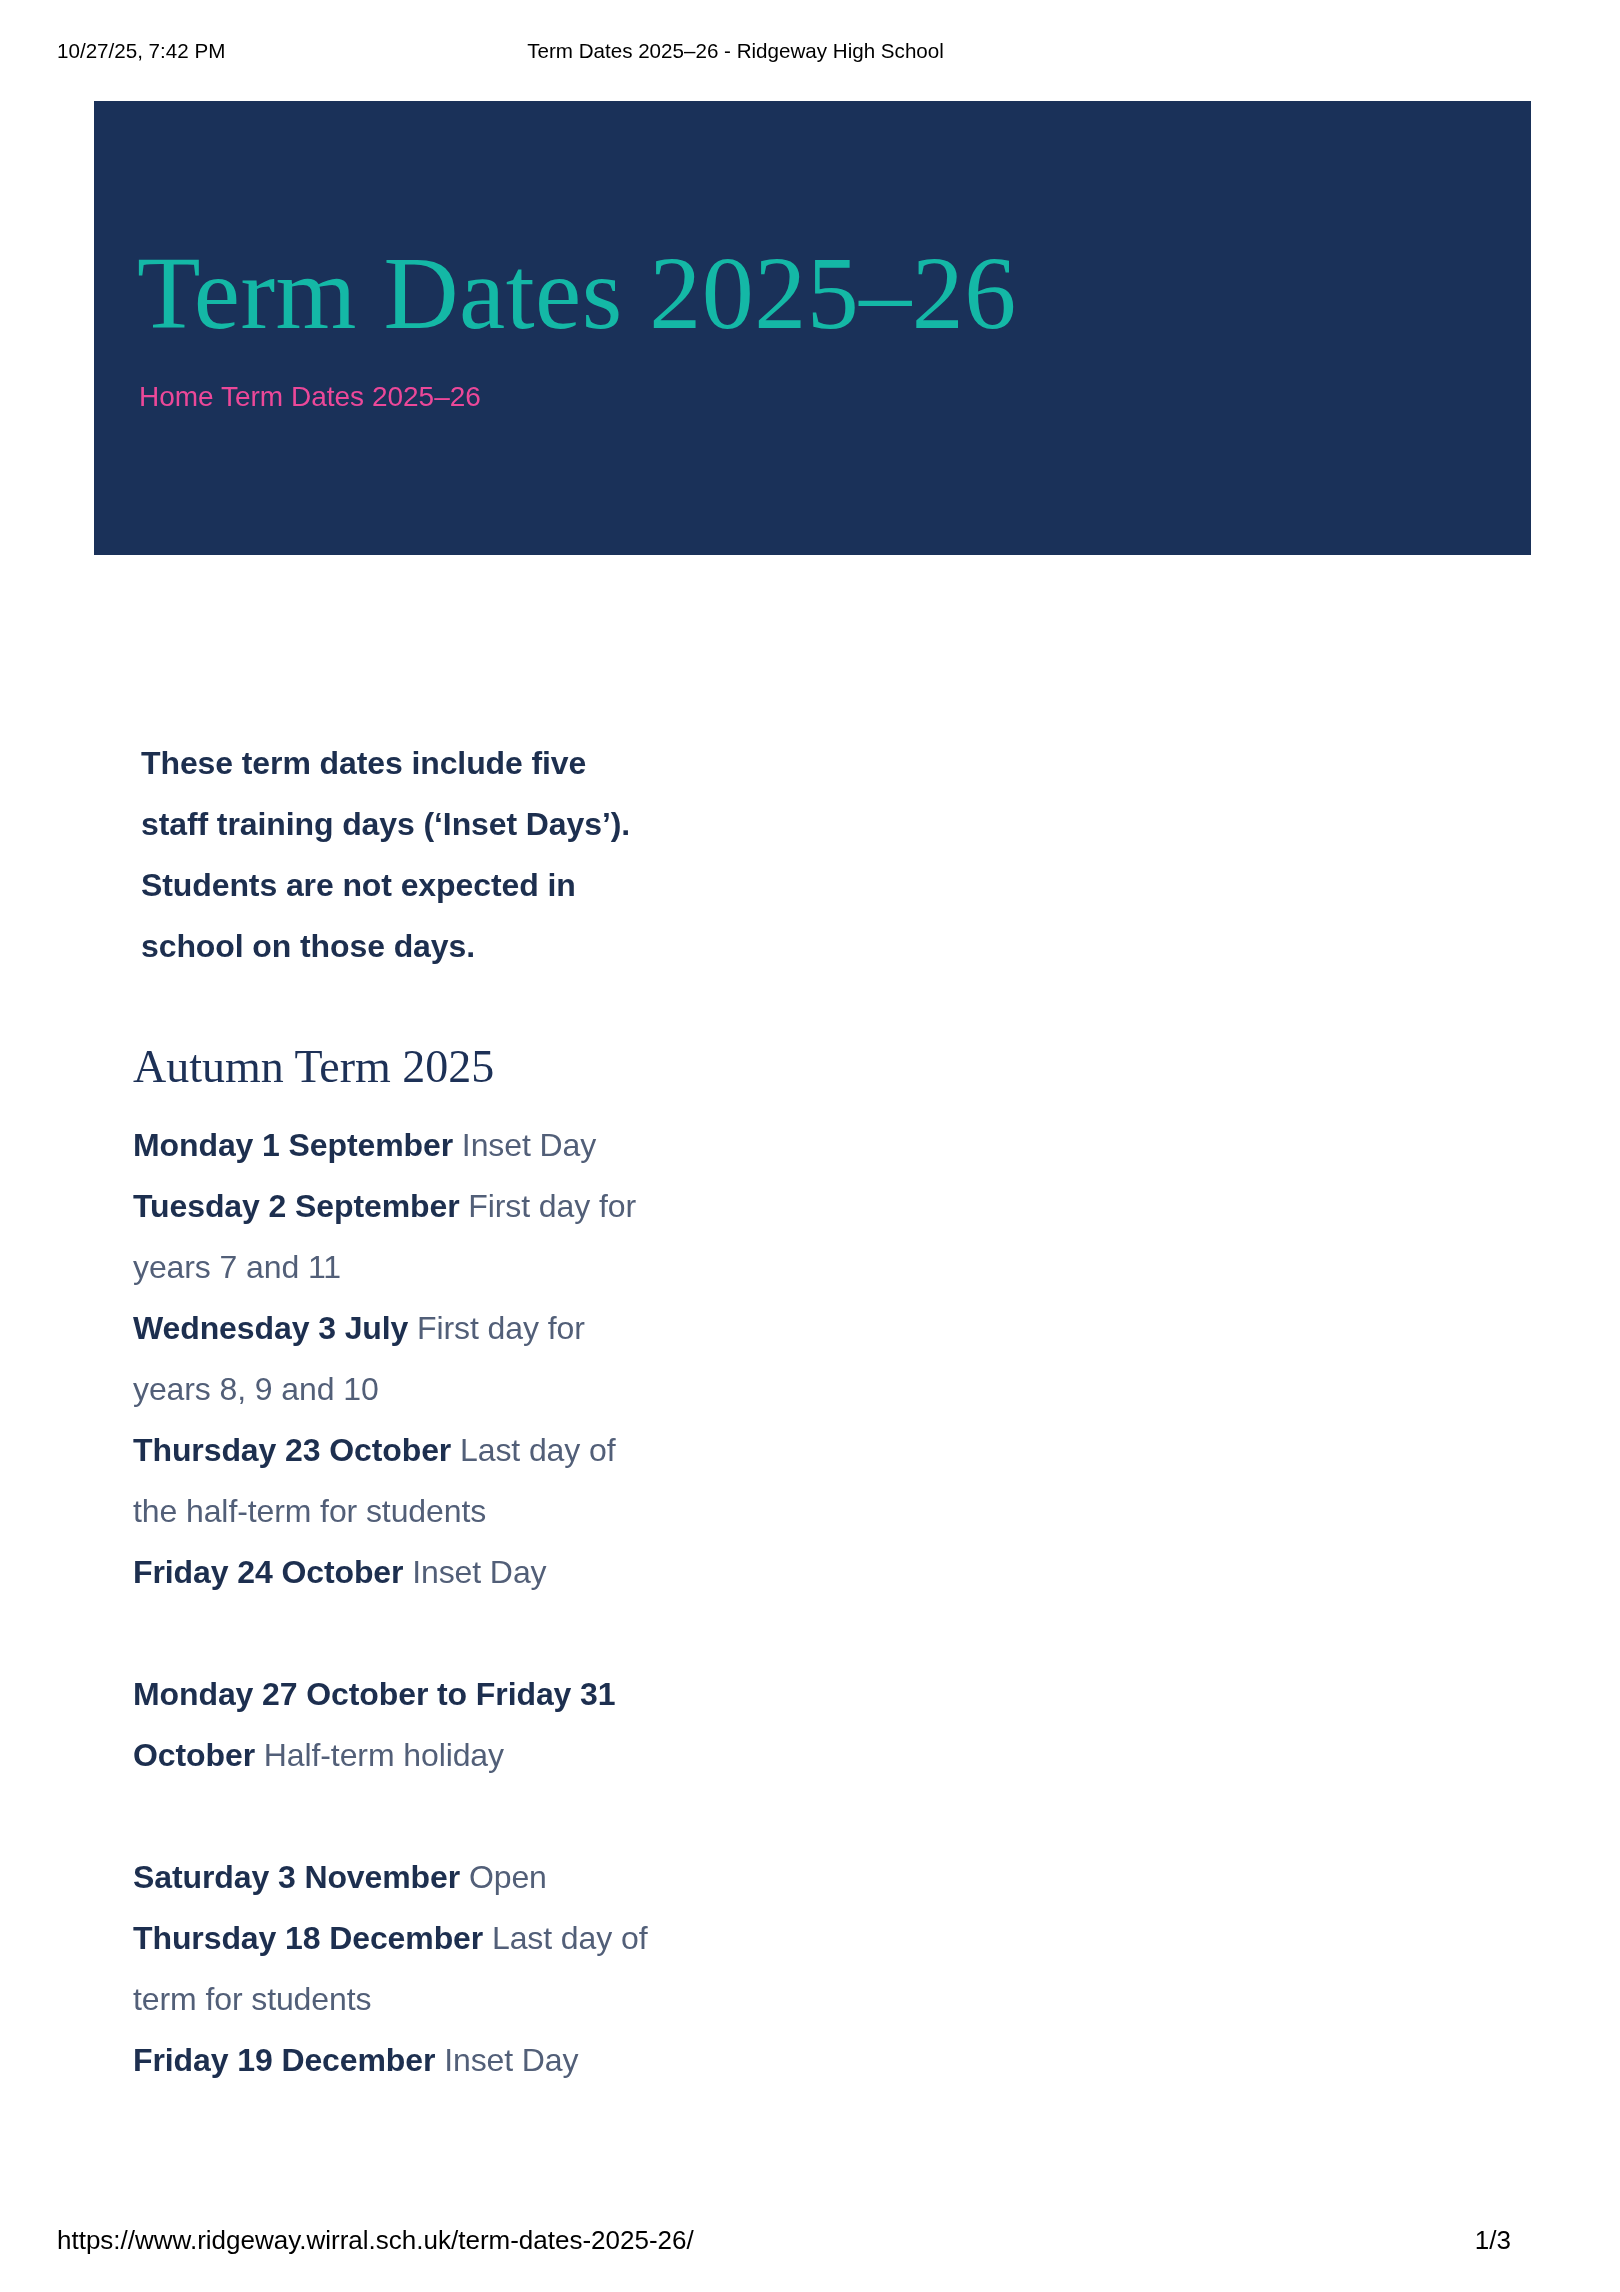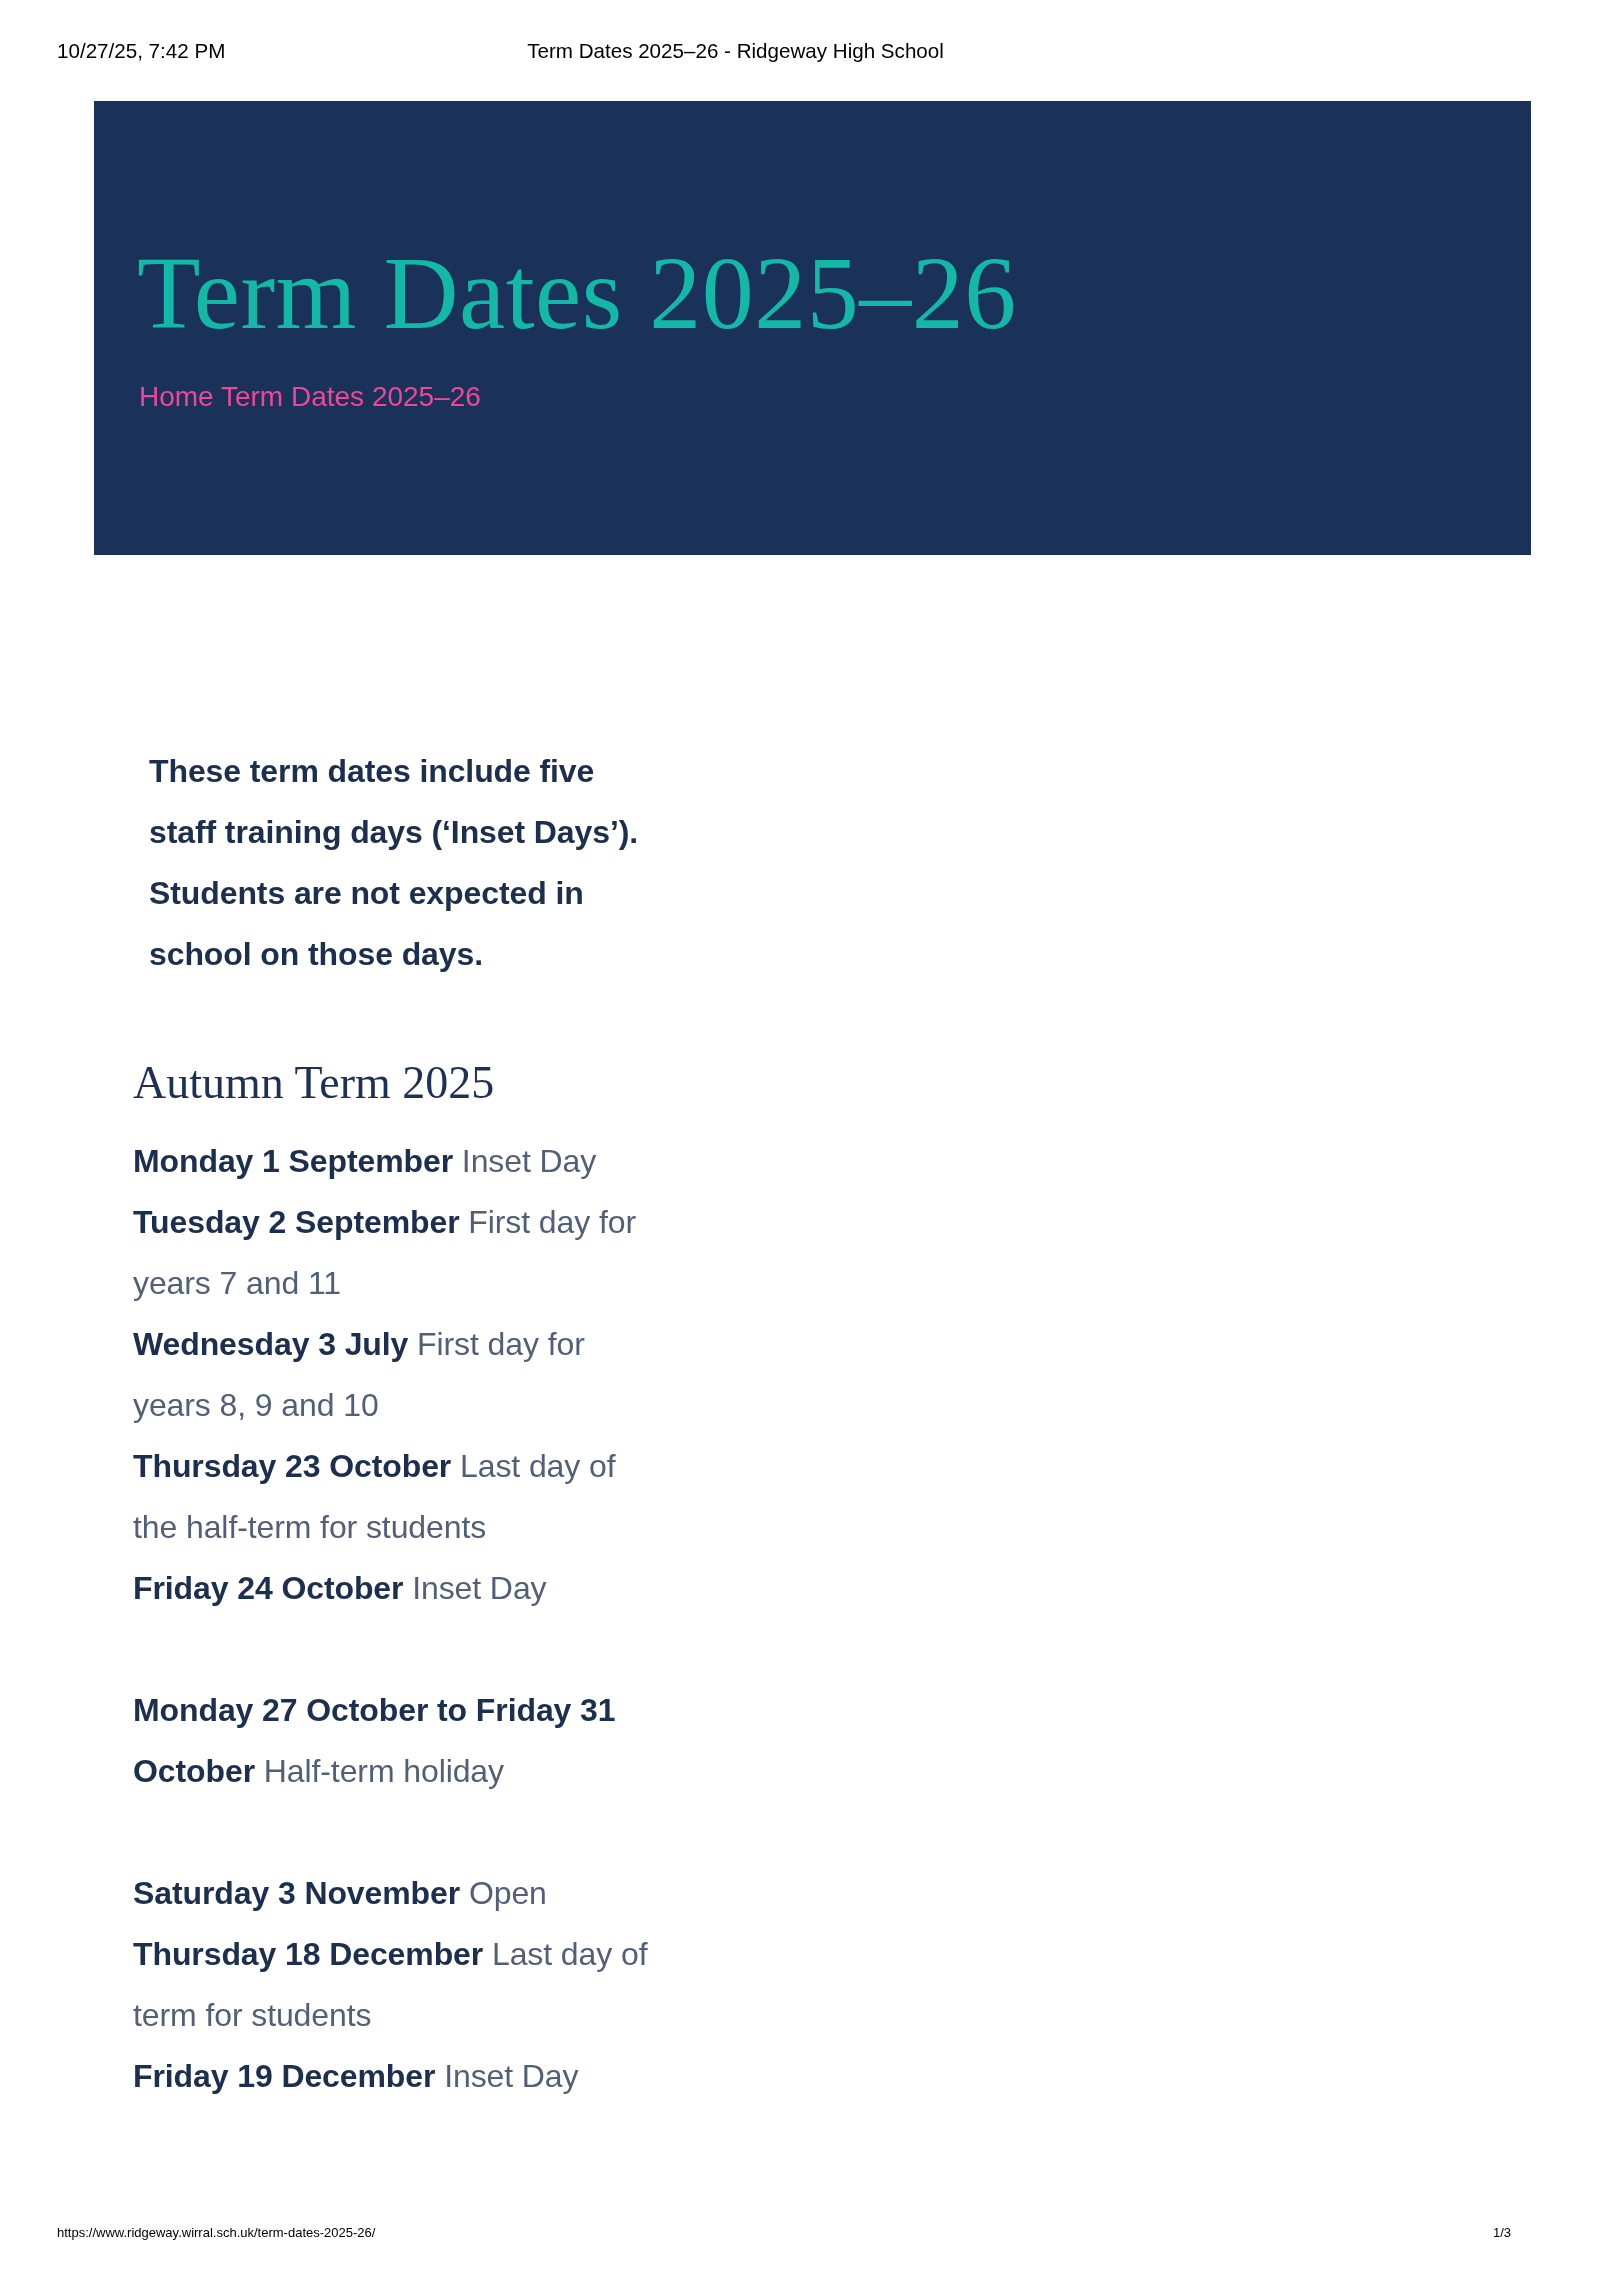--- a/index.html
+++ b/index.html
@@ -40,21 +40,21 @@
     text-align: center;
     white-space: nowrap;
   }
 
   .print-footer {
     position: absolute;
     bottom: 41px;
     left: 0;
     width: 1568px;
     height: 27.4px;
-    font-size: 13px;
+    font-size: 26px;
     color: #000000;
   }
   .print-footer .pf-left {
     position: absolute;
     left: 57px;
     top: 0;
     white-space: nowrap;
   }
   .print-footer .pf-right {
     position: absolute;
@@ -105,21 +105,21 @@
 
   
   .content {
     position: absolute;
     left: 133px;
     top: 725px;
     width: 529px;
   }
 
   .intro {
-    margin: 16px;
+    margin: 8px;
     font-family: "Liberation Sans", sans-serif;
     font-weight: bold;
     font-size: 32px;
     line-height: 61px;
     color: #1d2f4f;
     letter-spacing: -0.1px;
   }
 
   .section-heading {
     margin: 0;

